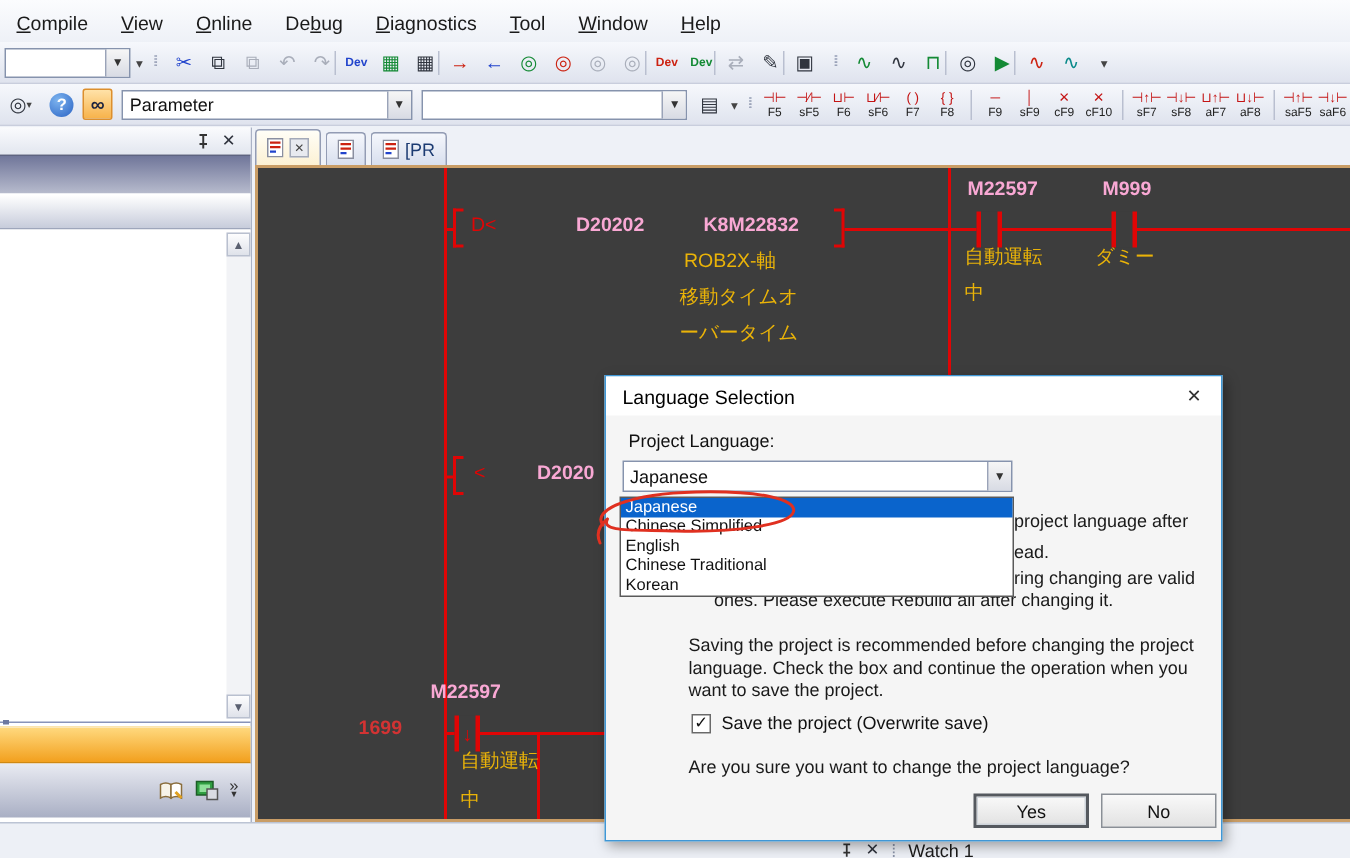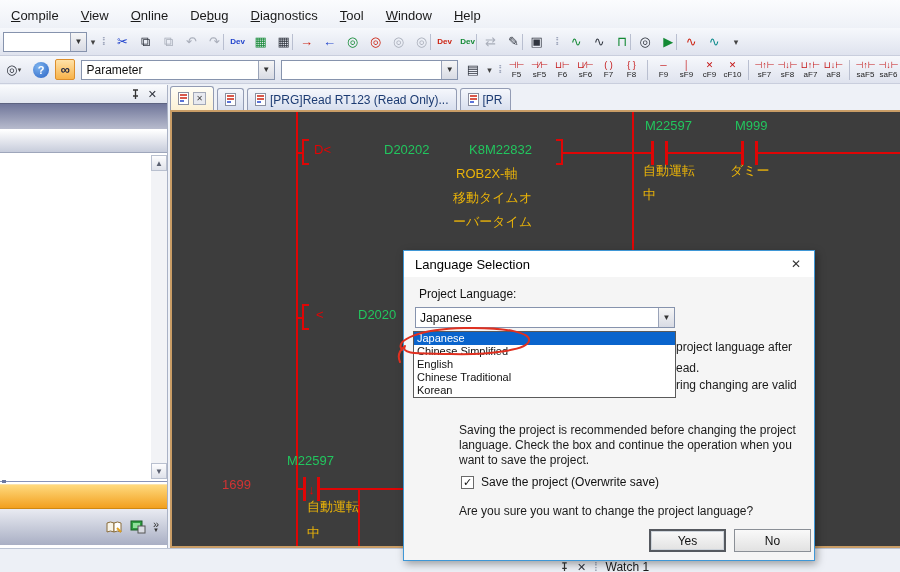--- a/index.html
+++ b/index.html
@@ -72,21 +72,21 @@
   .tab[data-active="y"] { height:24px; background:linear-gradient(#fffef7,#fcf1d4); color:#000; font-weight:bold; }
   .tab .close { display:none; width:13px; height:13px; border:1px solid #a3a9b8; background:#e8eaf0; color:#444;
     font-size:8px; align-items:center; justify-content:center; font-weight:normal; }
   .tab[data-active="y"] .close { display:flex; }
 
   
   .ladder { position:absolute; left:170px; top:110px; width:730px; height:438px;
     background:#3d3d3d; border-top:2px solid #c99d66; border-left:2px solid #c99d66; border-bottom:2px solid #c99d66; overflow:hidden; }
   .lr { position:absolute; background:#e00505; }
   .ltext { position:absolute; font-size:13px; white-space:nowrap; }
-  .mag { color:#22c55e; font-weight:normal; }
+  .mag { color:#f9a8d4; font-weight:bold; }
   .red { color:#e00505; }
   .yel { color:#eab308; }
   .stepno { color:#d23333; }
   .lbrk { position:absolute; width:7px; height:26px; border:2px solid #e00505; border-right:none; }
   .rbrk { position:absolute; width:7px; height:26px; border:2px solid #e00505; border-left:none; }
   .contact { position:absolute; width:17px; height:24px; border-left:3px solid #e00505; border-right:3px solid #e00505;
     background:#3d3d3d; display:flex; align-items:center; justify-content:center; }
   .contact .fe { color:#e00505; font-size:13px; font-weight:bold; line-height:1; }
 
   
@@ -413,29 +413,20 @@
 
     <div class="tab">
       <svg width="11" height="13" viewBox="0 0 11 13">
         <rect x="0.5" y="0.5" width="10" height="12" fill="#fff" stroke="#8a8fa0"></rect>
         <path d="M2 3h7M2 6h7" stroke="#cc2211" stroke-width="1.5"></path>
         <path d="M2 9h4" stroke="#2244cc" stroke-width="1.5"></path>
       </svg>
 
     </div>
 
-    <div class="tab">
-      <svg width="11" height="13" viewBox="0 0 11 13">
-        <rect x="0.5" y="0.5" width="10" height="12" fill="#fff" stroke="#8a8fa0"></rect>
-        <path d="M2 3h7M2 6h7" stroke="#cc2211" stroke-width="1.5"></path>
-        <path d="M2 9h4" stroke="#2244cc" stroke-width="1.5"></path>
-      </svg>
-      <span>[PRG]Read RT123 (Read Only)...</span>
-
-    </div>
 
     <div class="tab">
       <svg width="11" height="13" viewBox="0 0 11 13">
         <rect x="0.5" y="0.5" width="10" height="12" fill="#fff" stroke="#8a8fa0"></rect>
         <path d="M2 3h7M2 6h7" stroke="#cc2211" stroke-width="1.5"></path>
         <path d="M2 9h4" stroke="#2244cc" stroke-width="1.5"></path>
       </svg>
       <span>[PR</span>
 
     </div>
@@ -463,21 +454,21 @@
   <div class="contact" style="left:569px; top:29px;"></div>
   <span class="ltext yel" style="left:471px; top:50px;">自動運転</span>
   <span class="ltext yel" style="left:471px; top:74px;">中</span>
   <span class="ltext yel" style="left:558px; top:50px;">ダミー</span>
 
   <div class="lr" style="left:126px; top:205px; width:6px; height:2px;"></div>
   <div class="lbrk" style="left:130px; top:192px;"></div>
   <span class="ltext red" style="left:144px; top:195px;">&lt;</span>
   <span class="ltext mag" style="left:186px; top:195px;">D2020</span>
 
-  <span class="ltext stepno" style="left:50px; top:365px; width:46px; text-align:left;">1699</span>
+  <span class="ltext stepno" style="left:50px; top:365px; width:46px; text-align:right;font-weight:bold;">1699</span>
   <div class="lr" style="left:126px; top:376px; width:110px; height:2px;"></div>
   <div class="lr" style="left:186px; top:376px; width:2px; height:60px;"></div>
   <span class="ltext mag" style="left:115px; top:341px;">M22597</span>
   <div class="contact" style="left:131px; top:365px;">
     <span class="fe">↓</span>
   </div>
   <span class="ltext yel" style="left:135px; top:386px;">自動運転</span>
   <span class="ltext yel" style="left:135px; top:412px;">中</span>
 </div>
 
@@ -508,20 +499,21 @@
 
       <div class="dropitem">English</div>
 
       <div class="dropitem">Chinese Traditional</div>
 
       <div class="dropitem">Korean</div>
     </div>
   <span class="frag" style="left:272px; top:89px;">project language after</span>
   <span class="frag" style="left:272px; top:110px;">ead.</span>
   <span class="frag" style="left:272px; top:127px;">ring changing are valid</span>
+  <span class="frag" style="left:72px;  top:142px;">ones. Please execute Rebuild all after changing it.</span>
   <div class="dlg-para" style="top:172px;">Saving the project is recommended before changing the project language. Check the box and continue the operation when you want to save the project.</div>
   <div class="chkrow">
     <span class="chkbox">✓</span>
     <span>Save the project (Overwrite save)</span>
   </div>
   <div class="frag" style="left:55px; top:253px;">Are you sure you want to change the project language?</div>
   <div class="dlg-btn default" style="left:245px;">Yes</div>
   <div class="dlg-btn" style="left:330px;">No</div>
 </div>
 

